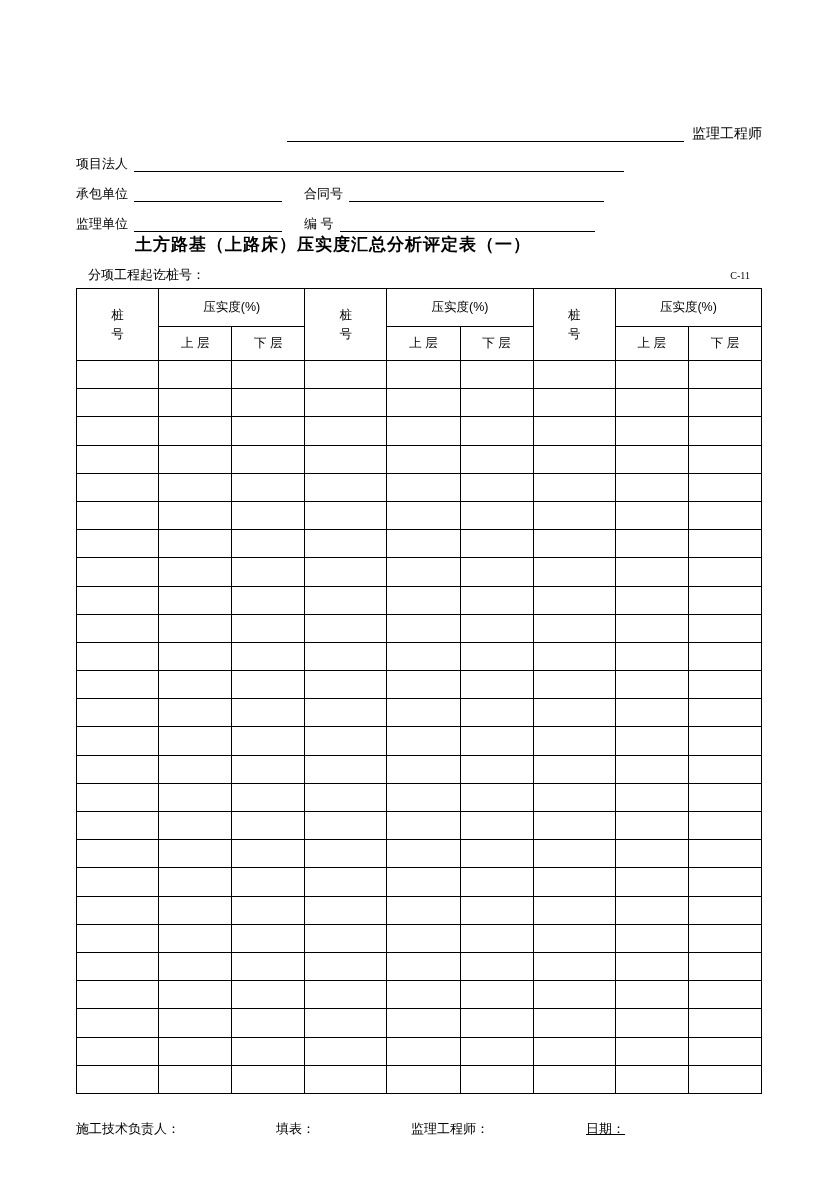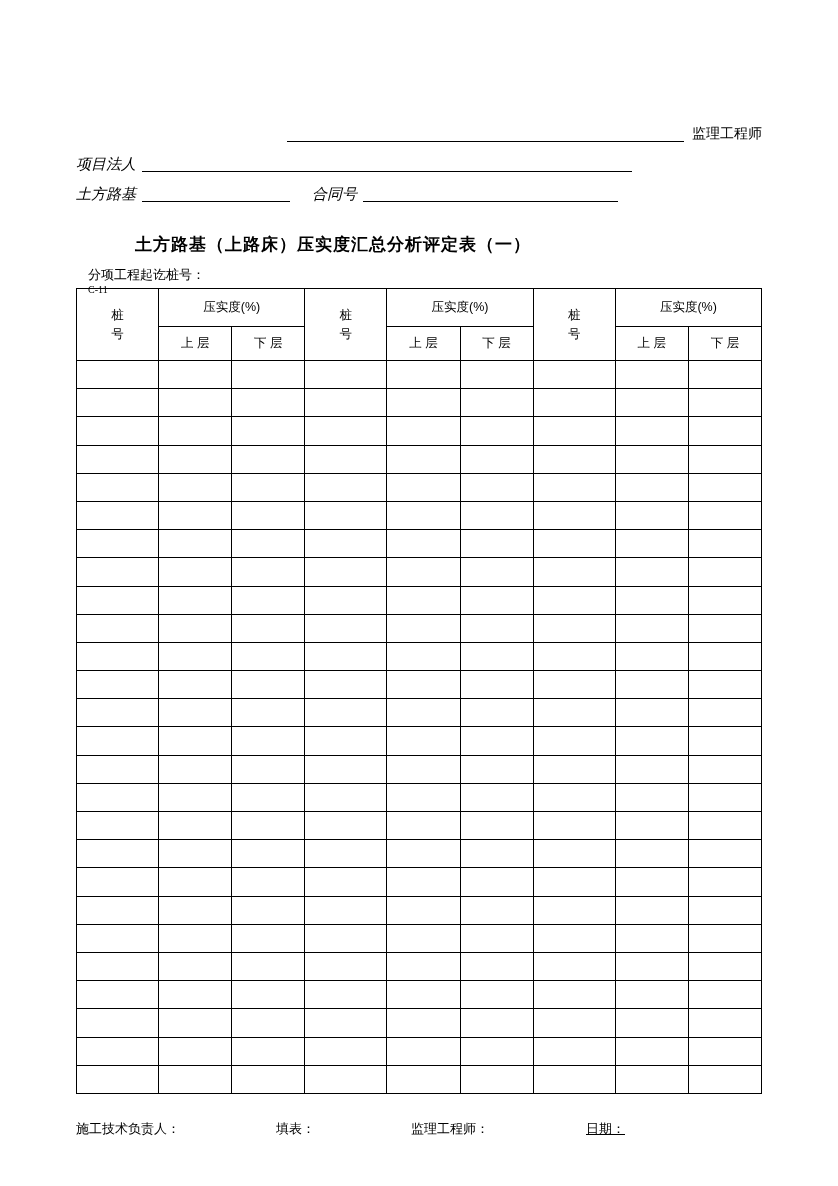--- a/index.html
+++ b/index.html
@@ -31,25 +31,24 @@
   }
   .hdr-row {
     display: flex;
     align-items: flex-end;
     height: 30px;
   }
   .hdr-row.first {
     justify-content: flex-end;
   }
   .hdr-label {
-    font-size: 15px;
+    font-size: 13px;
     line-height: 16px;
     white-space: nowrap;
     padding-right: 6px;
-    font-style: italic;
   }
   .hdr-line {
     border-bottom: 1px solid #000;
     height: 17px;
   }
   .proj-title {
     font-size: 14px;
     line-height: 16px;
     white-space: nowrap;
     padding-left: 8px;
@@ -78,21 +77,20 @@
   
   .sub-row {
     position: absolute;
     left: 88px;
     top: 266px;
     width: 662px;
     display: flex;
     justify-content: space-between;
     align-items: baseline;
     font-size: 13px;
-    flex-direction: column;
   }
   .form-code {
     font-family: "Liberation Serif", serif;
     font-size: 10px;
   }
 
   
   table.main {
     position: absolute;
     left: 76px;
@@ -152,27 +150,34 @@
       <div class="hdr-line line-top"></div>
       <div class="proj-title">监理工程师</div>
     </div>
 
     <div class="hdr-row">
       <div class="hdr-label">项目法人</div>
       <div class="hdr-line line-a"></div>
     </div>
 
     <div class="hdr-row">
-      <div class="hdr-label">土方路基</div>
+      <div class="hdr-label">承包单位</div>
       <div class="hdr-line line-b"></div>
       <div class="gap-mid"></div>
       <div class="hdr-label">合同号</div>
       <div class="hdr-line line-c"></div>
     </div>
 
+    <div class="hdr-row">
+      <div class="hdr-label">监理单位</div>
+      <div class="hdr-line line-b"></div>
+      <div class="gap-mid"></div>
+      <div class="hdr-label">编  号</div>
+      <div class="hdr-line line-c"></div>
+    </div>
 
   </div>
 
   <div class="doc-title">土方路基（上路床）压实度汇总分析评定表（一）</div>
 
   <div class="sub-row">
     <div>分项工程起讫桩号：</div>
     <div class="form-code">C-11</div>
   </div>
 

